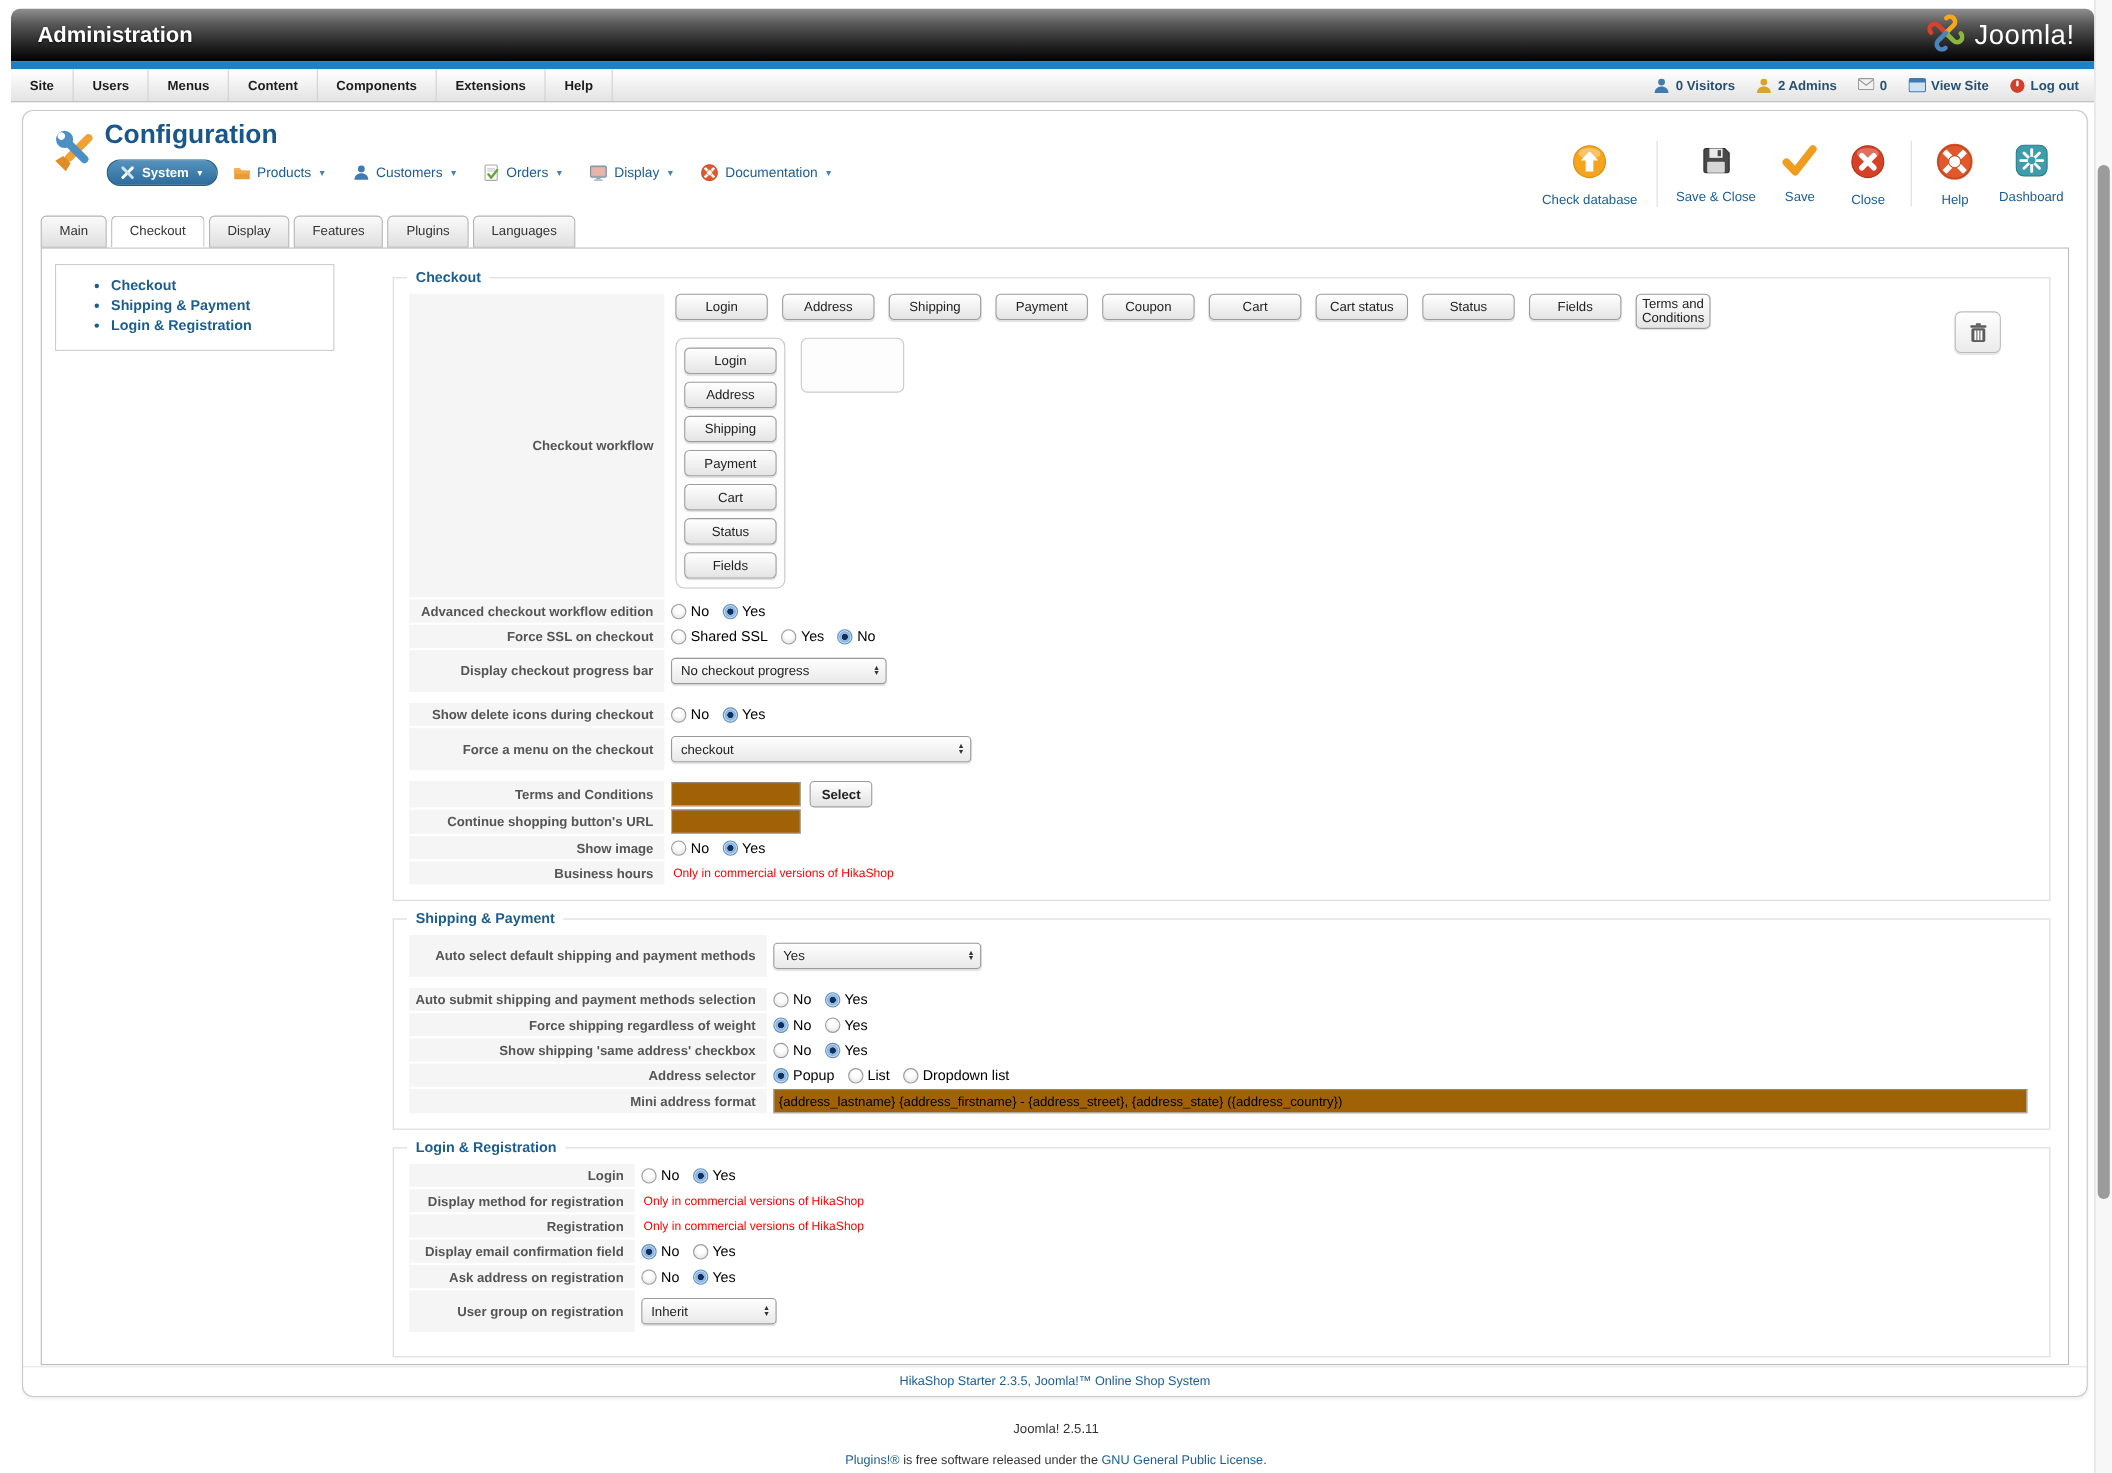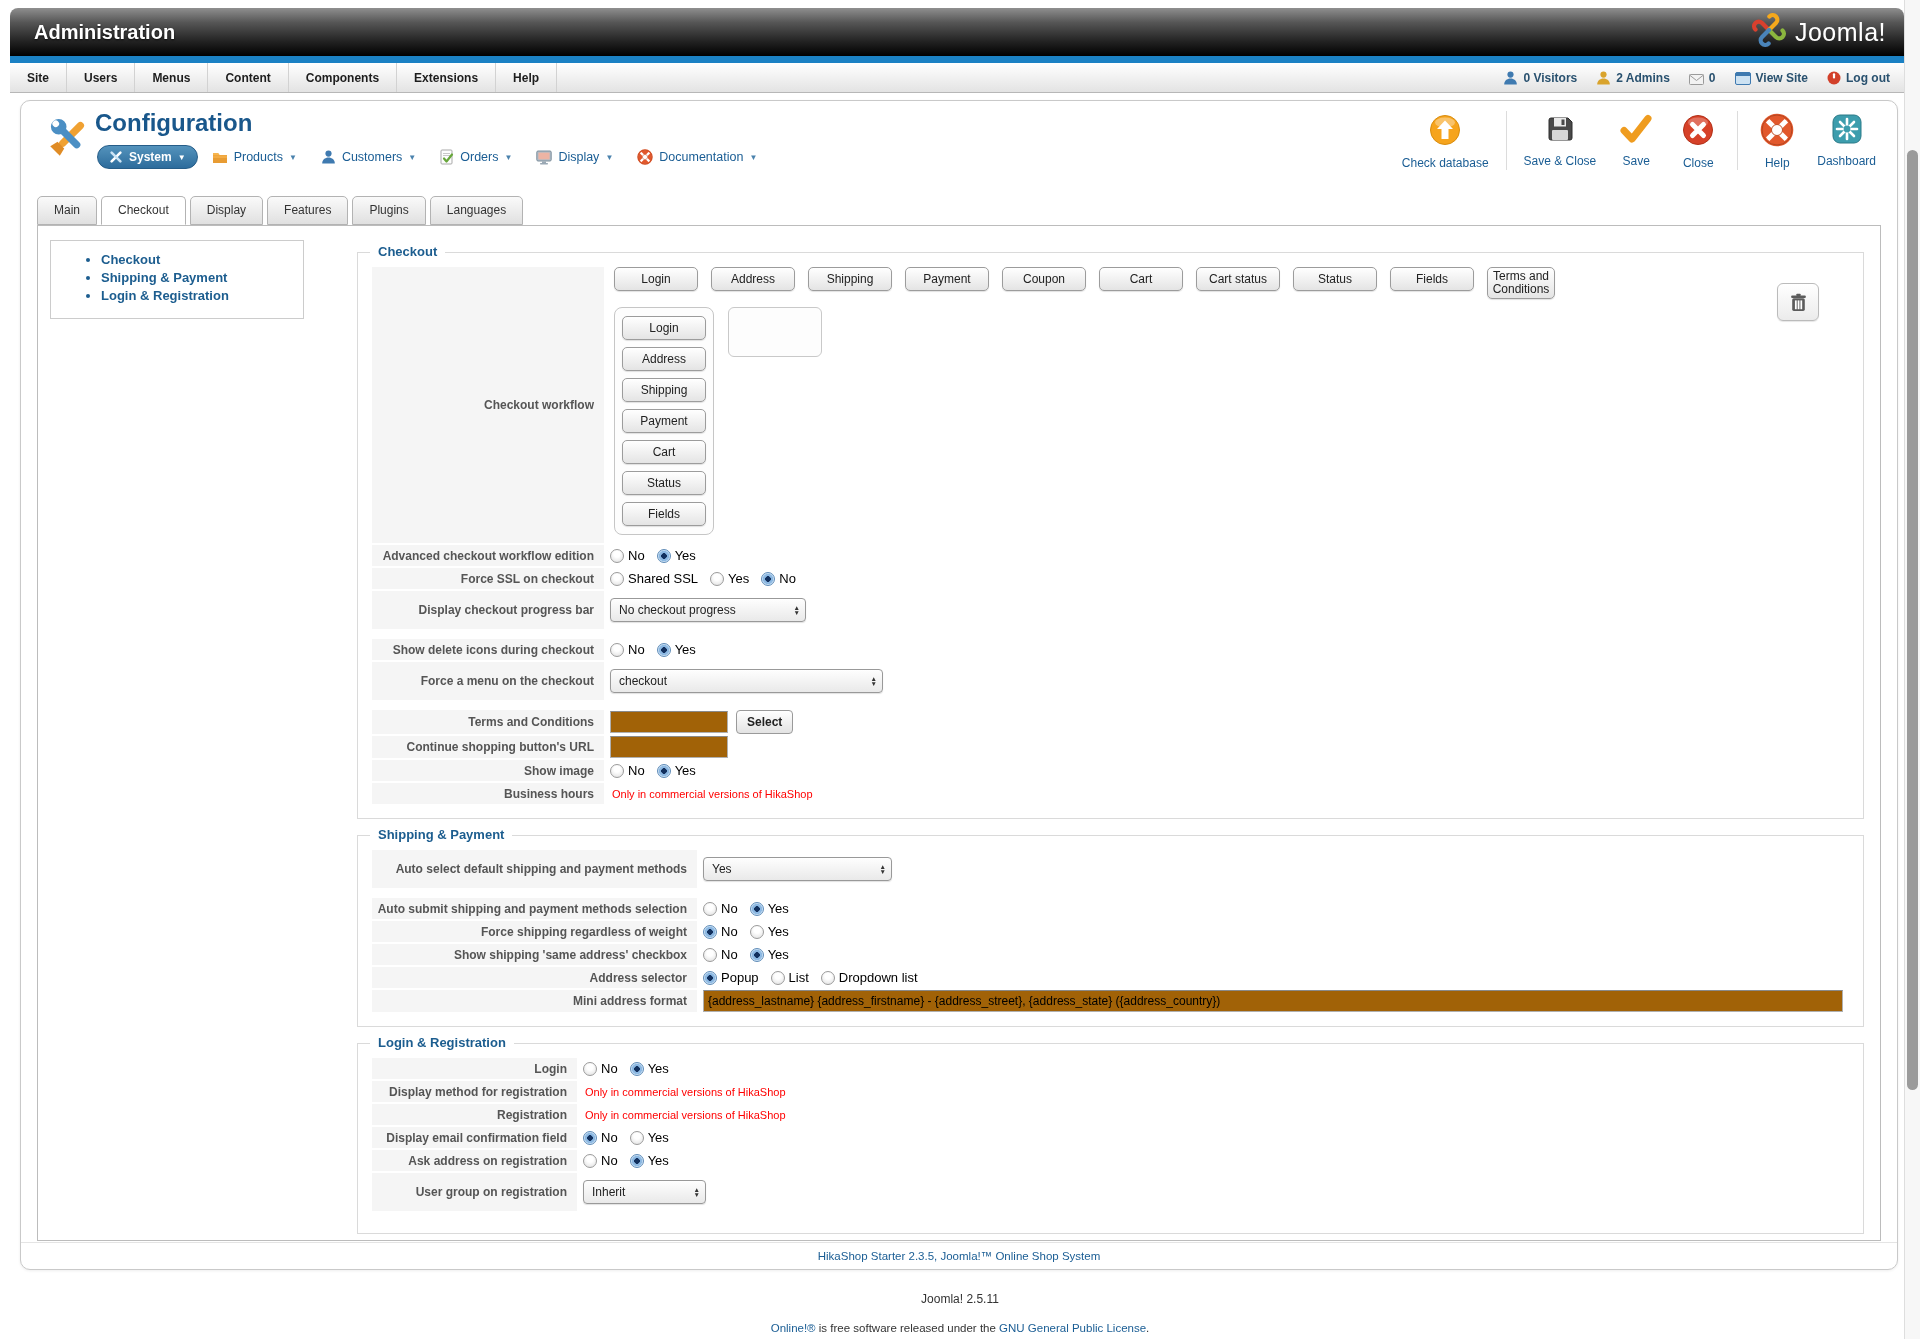--- a/index.html
+++ b/index.html
@@ -33,21 +33,21 @@
     border-bottom:1px solid #b7b7b7;
     display:flex; align-items:stretch; justify-content:space-between;
   }
   .menubar-items { display:flex; }
   .menu-item {
     display:flex; align-items:center; padding:14px 17px;
     font-size:12px; font-weight:bold; color:#1d1d1d;
     border-right:1px solid #d2d2d2; cursor:default;
   }
   .status-items { display:flex; align-items:center; gap:19px; padding-right:14px; }
-  .status-item { display:flex; align-items:flex-end; gap:5px; font-size:12px; font-weight:bold; color:#29516f; }
+  .status-item { display:flex; align-items:flex-start; gap:5px; font-size:12px; font-weight:bold; color:#29516f; }
   .status-item .ic { display:flex; align-items:center; }
 
   
   .panel {
     position:absolute; left:20px; top:100px; width:1878px; height:1170px;
     background:#fff; border:1px solid #c9c9c9; border-radius:10px;
     box-shadow:0 1px 3px rgba(0,0,0,.07);
   }
   .cfg-icon { position:absolute; left:22px; top:10px; }
   .cfg-title { position:absolute; left:74px; top:8px; font-size:24px; font-weight:bold; color:#19578b; }
@@ -58,21 +58,21 @@
     border:1px solid #265d88; border-radius:13px;
     color:#fff; font-size:12px; font-weight:bold; padding:4px 11px; cursor:pointer;
   }
   .cfg-menu-btn .arrow { color:#fff; font-size:8px; }
   .cfg-menu-item {
     display:flex; align-items:center; gap:6px; padding:4px 10px;
     color:#1a5d94; font-size:12.5px; cursor:pointer;
   }
   .cfg-menu-item .arrow { color:#4a82ad; font-size:8px; }
 
-  .toolbar { position:absolute; right:12px; top:6px; display:flex; align-items:stretch;text-align:right; }
+  .toolbar { position:absolute; right:12px; top:23px; display:flex; align-items:stretch;text-align:right; }
   .tb-group { display:flex; }
   .tb-sep { width:1px; background:#dcdcdc; margin:4px 8px; }
   .tb-item {
     display:flex; flex-direction:column; align-items:center; justify-content:flex-start;
     gap:5px; min-width:62px; padding:6px 9px 4px; cursor:pointer;
   }
   .tb-item .lbl { font-size:12px; color:#1a5d94; white-space:nowrap; }
 
   
   .tabs { position:absolute; left:16px; top:95px; display:flex; gap:4px; z-index:2; }
@@ -720,18 +720,18 @@
       </div>
   </div>
 
   <div class="panel-foot">
     <span>HikaShop Starter 2.3.5, Joomla!™ Online Shop System</span>
   </div>
 </div>
 
 <div class="joomla-version">Joomla! 2.5.11</div>
 <div class="license">
-  <span class="lnk">Online!®</span><span> is free software released under the </span><span class="lnk">GNU General Public License</span><span>.</span>
+  <span class="lnk">Plugins!®</span><span> is free software released under the </span><span class="lnk">GNU General Public License</span><span>.</span>
 </div>
 
 <div class="scrollbar">
   <div class="scroll-thumb"></div>
 </div>
 
 </body></html>

